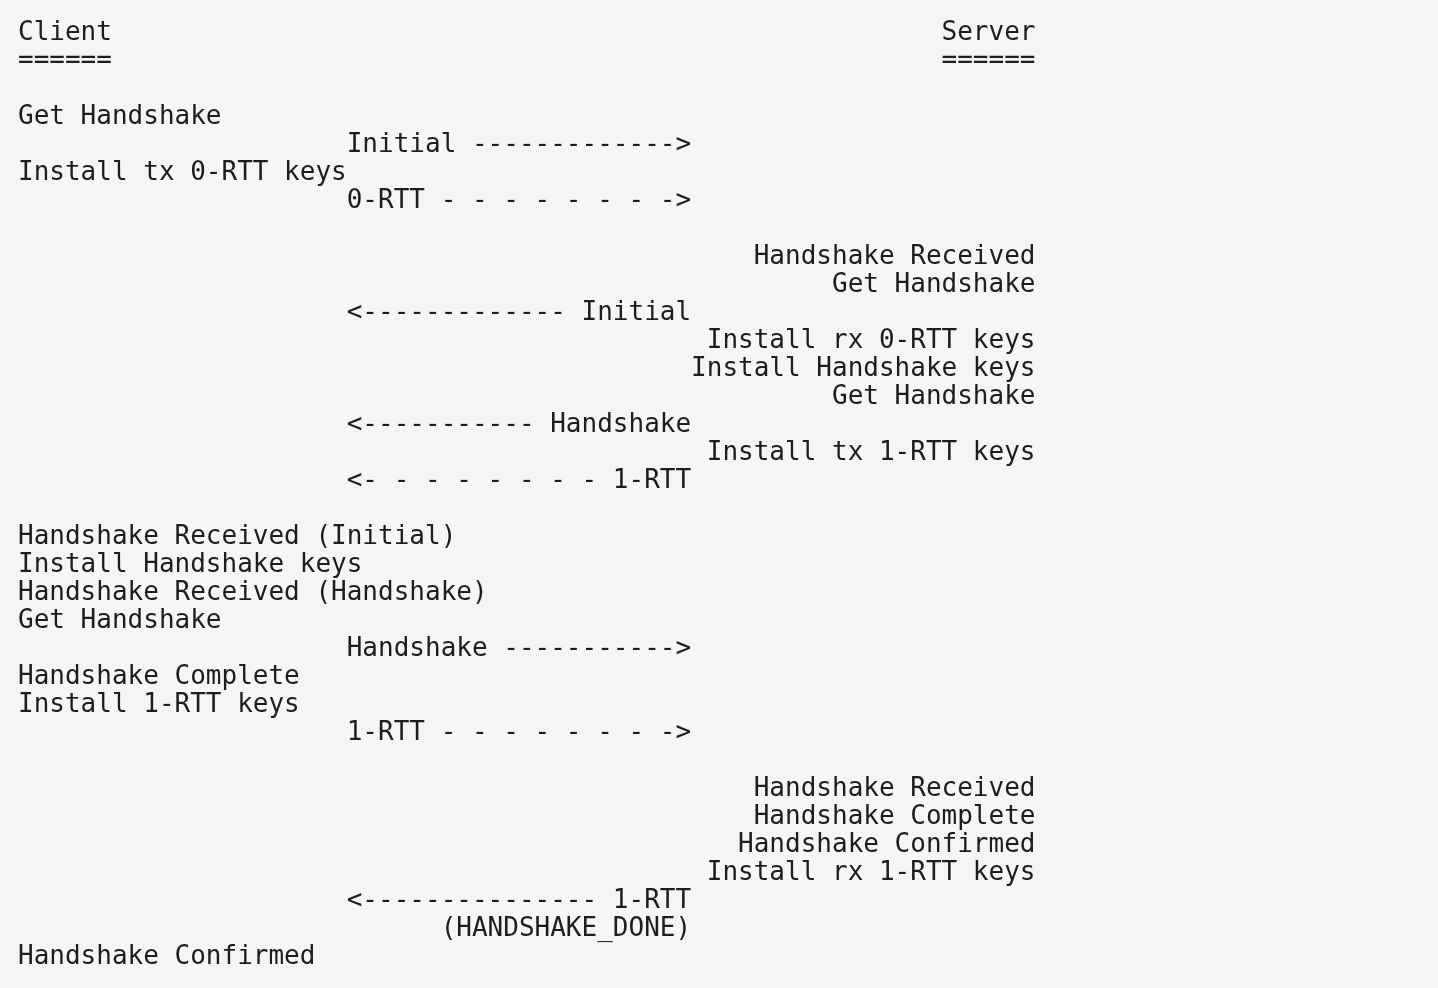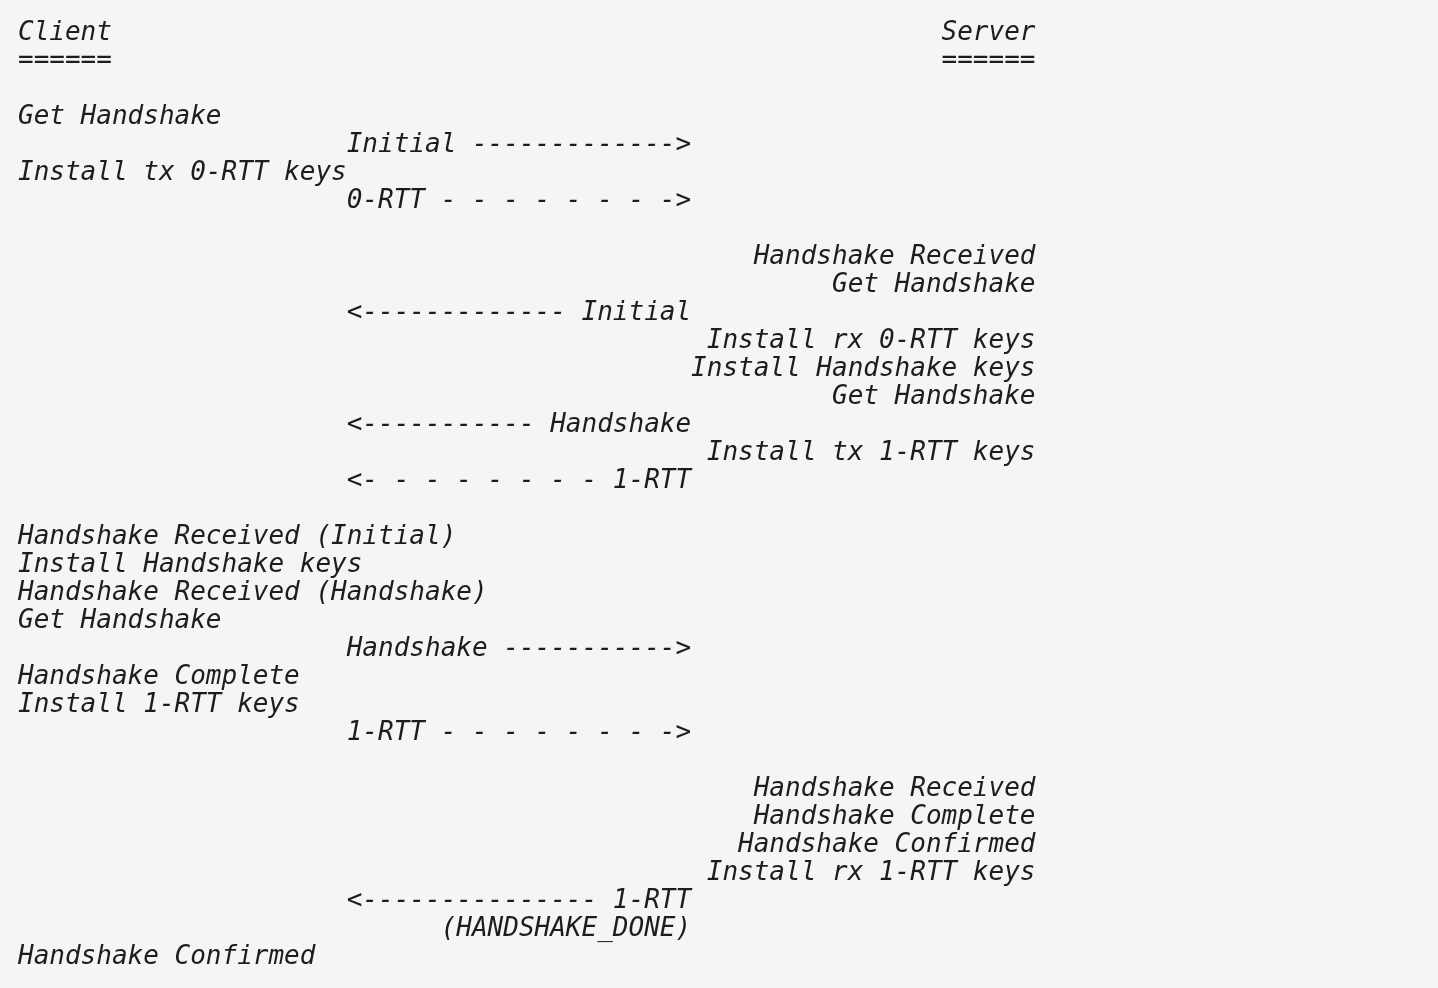--- a/index.html
+++ b/index.html
@@ -9,21 +9,20 @@
     height: 988px;
     overflow: hidden;
   }
   body {
     background: #f5f5f6;
   }
   .page {
     width: 1438px;
     height: 717px;
     box-sizing: border-box;
-    font-style: italic;
   }
   pre.ascii-diagram {
     margin: 0;
     padding: 17px 0 0 18px;
     font-family: "DejaVu Sans Mono", "Liberation Mono", monospace;
     font-size: 26px;
     line-height: 28px;
     color: #1d1d20;
     white-space: pre;
   }

